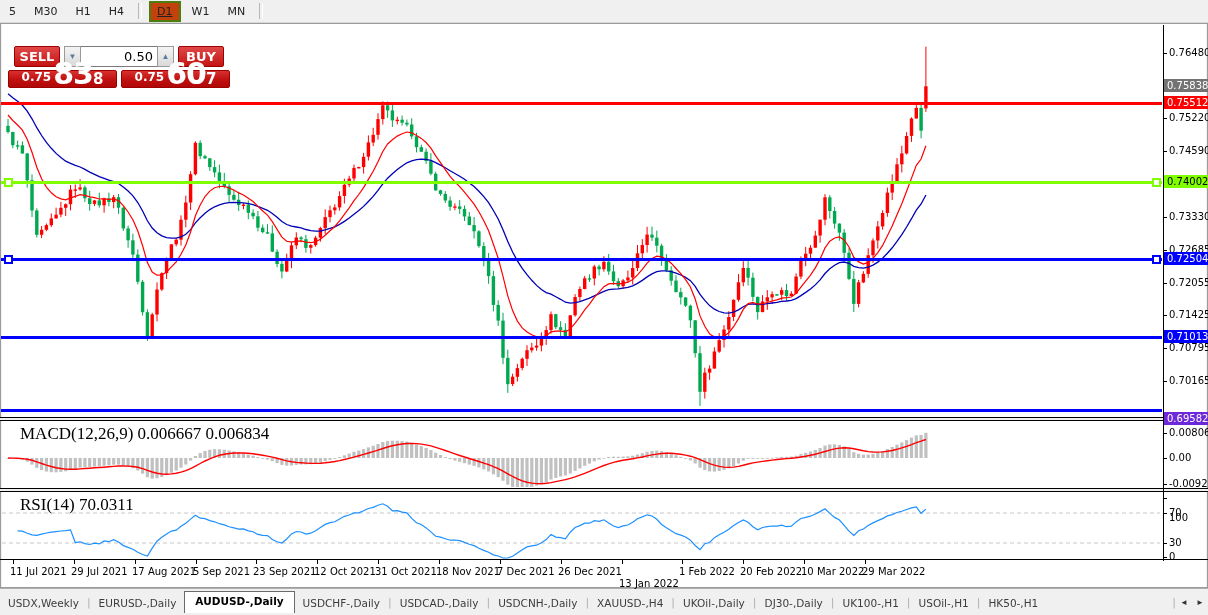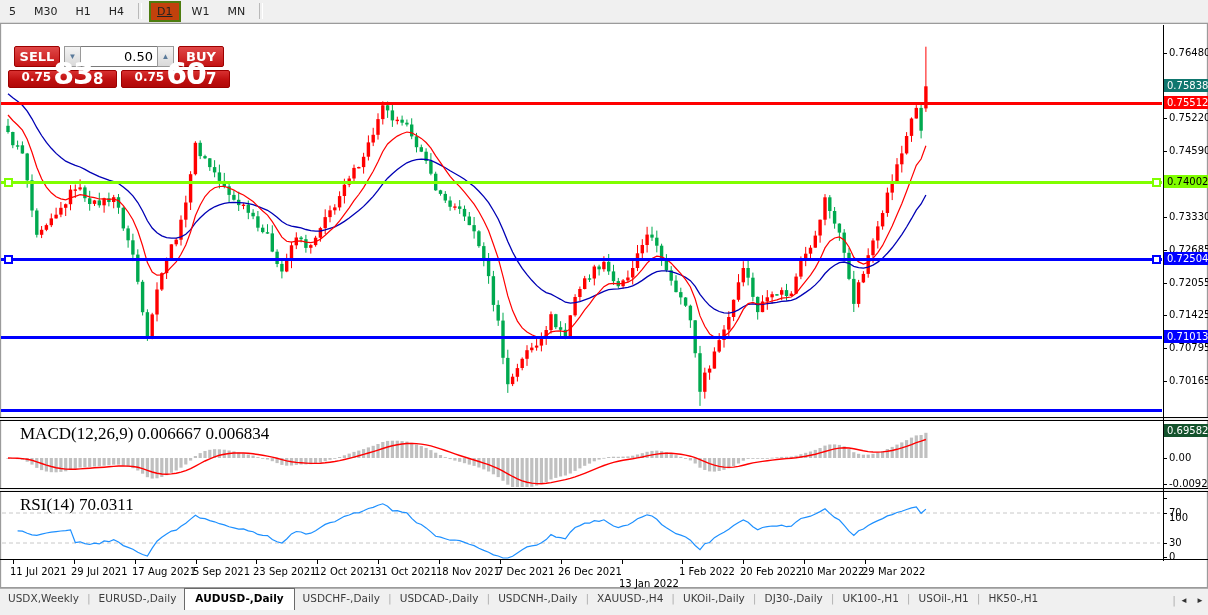--- a/index.html
+++ b/index.html
@@ -55,21 +55,21 @@
   .px-small{font-size:12px;font-weight:bold;margin:0 2px 3px 0;}
   .px-big{font-size:30px;font-weight:bold;line-height:27px;letter-spacing:-1px;}
   .px-sup{font-size:15px;font-weight:bold;align-self:flex-start;margin-top:-1px;}
   
   .date-lab{position:absolute;top:566px;font-size:10px;color:#000;z-index:6;white-space:nowrap;}
   .date-tick{position:absolute;top:560px;width:1px;height:4px;background:#000;z-index:6;}
   #time-axis{position:absolute;left:0;top:560px;width:1163px;height:27px;z-index:5;}
   #price-axis{position:absolute;left:1164px;top:24px;width:44px;height:536px;z-index:5;}
   
   #tabbar{position:absolute;left:0;top:588px;width:1208px;height:27px;background:#f0f0f0;
-          border-top:1px solid #b0b0b0;display:flex;align-items:flex-start;}
+          border-top:1px solid #b0b0b0;display:flex;align-items:center;}
   .tab{padding:3px 8px;color:#3c3c3c;font-size:10.5px;white-space:nowrap;cursor:pointer;}
   .tab.active{background:#fff;border:1px solid #6a6a6a;border-bottom:none;color:#000;
               font-weight:bold;padding:3px 10px 6px 10px;margin-top:-1px;position:relative;z-index:2;}
   .tab-sep{color:#b0b0b0;padding:3px 0;}
   #tab-scroll{margin-left:auto;display:flex;align-items:center;height:22px;}
   .tab-arrow{border:none;background:transparent;font-size:8px;color:#333;width:16px;cursor:pointer;padding:0;}
 </style>
 </head>
 <body>
 
@@ -759,26 +759,26 @@
     <div class="ax-tick" style="top: 250px;"></div>
     <div class="ax-lab" style="top: 244px;">0.72685</div>
     <div class="ax-tick" style="top: 283px;"></div>
     <div class="ax-lab" style="top: 277px;">0.72055</div>
     <div class="ax-tick" style="top: 315px;"></div>
     <div class="ax-lab" style="top: 309px;">0.71425</div>
     <div class="ax-tick" style="top: 348px;"></div>
     <div class="ax-lab" style="top: 342px;">0.70795</div>
     <div class="ax-tick" style="top: 381px;"></div>
     <div class="ax-lab" style="top: 375px;">0.70165</div>
-    <div class="ax-badge" style="top: 79px; background: #0f766e; color: rgb(255, 255, 255);">0.75838</div>
+    <div class="ax-badge" style="top: 79px; background: #737373; color: rgb(255, 255, 255);">0.75838</div>
     <div class="ax-badge" style="top: 96px; background: rgb(255, 0, 0); color: rgb(255, 255, 255);">0.75512</div>
     <div class="ax-badge" style="top: 175px; background: rgb(128, 255, 0); color: rgb(0, 0, 0);">0.74002</div>
     <div class="ax-badge" style="top: 252px; background: rgb(0, 0, 255); color: rgb(255, 255, 255);">0.72504</div>
     <div class="ax-badge" style="top: 330px; background: rgb(0, 0, 255); color: rgb(255, 255, 255);">0.71013</div>
-    <div class="ax-badge" style="top: 424px; background: #14532d; color: rgb(255, 255, 255);">0.69582</div>
+    <div class="ax-badge" style="top: 412px; background: #6d28d9; color: rgb(255, 255, 255);">0.69582</div>
     <div class="ax-tick" style="top: 433px;"></div>
     <div class="ax-lab" style="top: 427px;">0.008061</div>
     <div class="ax-tick" style="top: 458px;"></div>
     <div class="ax-lab" style="top: 452px;">0.00</div>
     <div class="ax-tick" style="top: 484px;"></div>
     <div class="ax-lab" style="top: 478px;">-0.00928</div>
     <div class="ax-tick" style="top: 498px;"></div>
     <div class="ax-lab" style="top: 512px;">100</div>
     <div class="ax-tick" style="top: 513px;"></div>
     <div class="ax-lab" style="top: 507px;">70</div>

